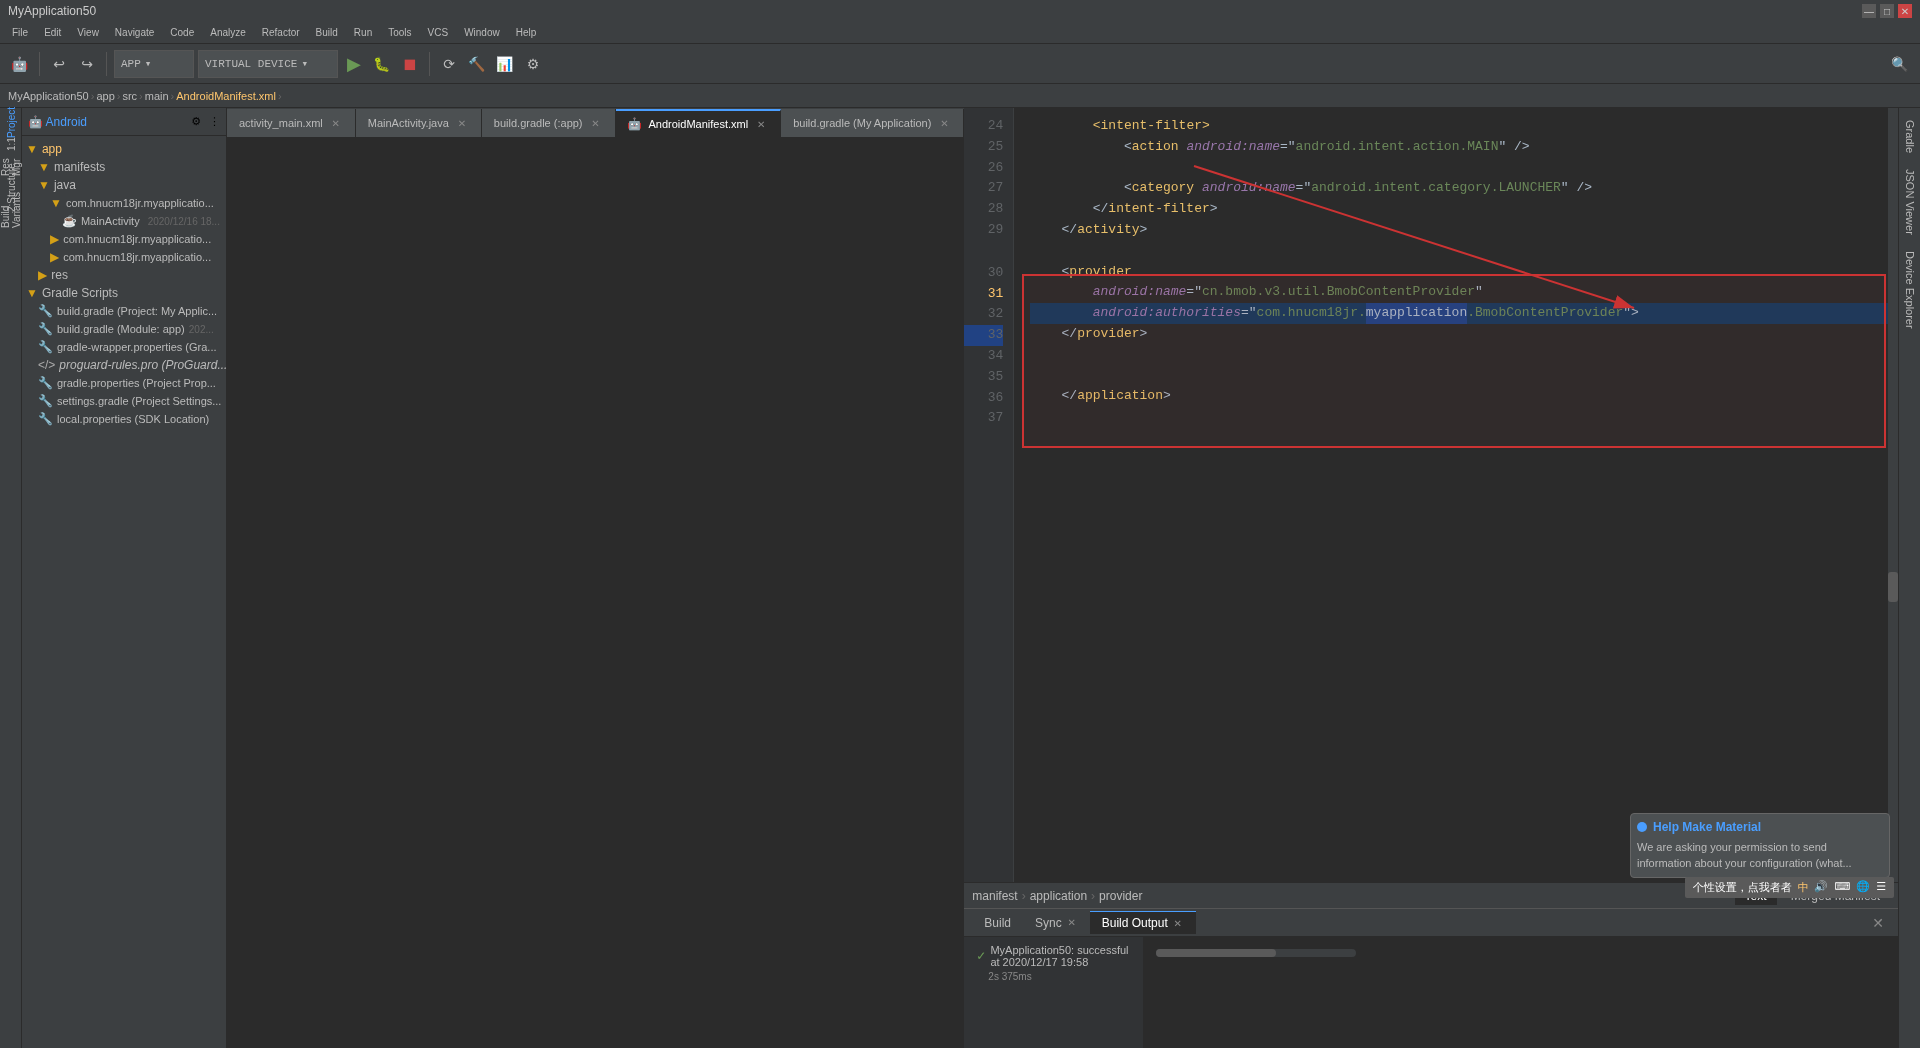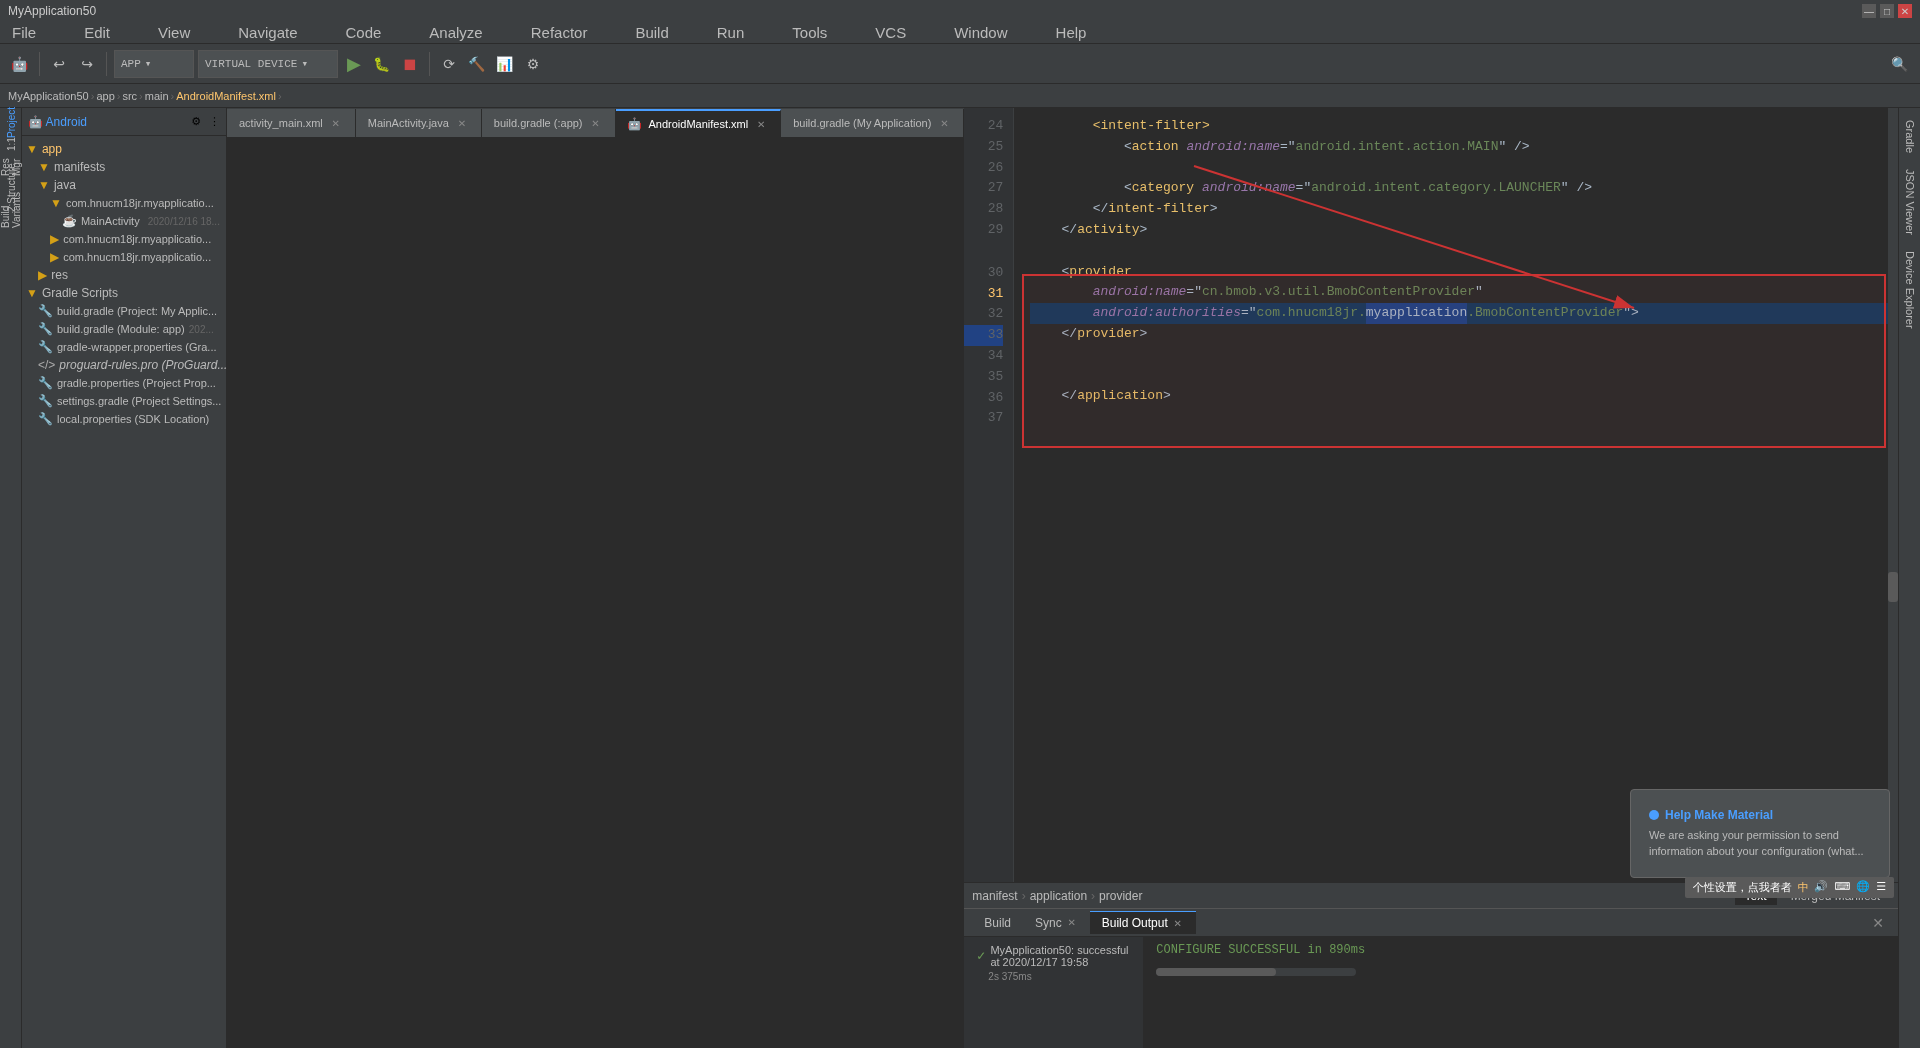--- a/index.html
+++ b/index.html
@@ -37,24 +37,23 @@
     }
 
     
     #menubar {
       height: 22px;
       background: #3c3f41;
       display: flex;
       align-items: center;
       padding: 0 4px;
       font-family: Arial, sans-serif;
-      font-size: 15px;
+      font-size: 10px;
       color: #bbbbbb;
       border-bottom: 1px solid #2b2b2b;
-      gap: 32px;
     }
     .menu-item {
       padding: 2px 8px;
       cursor: pointer;
     }
 
     
     #toolbar {
       height: 40px;
       background: #3c3f41;
@@ -378,21 +377,21 @@
 
     
     #notification {
       position: absolute;
       bottom: 170px;
       right: 30px;
       width: 260px;
       background: #4c5052;
       border: 1px solid #666;
       border-radius: 4px;
-      padding: 18px;
+      padding: 6px;
       font-family: Arial, sans-serif;
       font-size: 12px;
       color: #bbbbbb;
       z-index: 100;
     }
     .notif-title { font-weight: bold; color: #4a9eff; margin-bottom: 6px; display: flex; align-items: center; gap: 6px; }
     .notif-circle { width: 10px; height: 10px; background: #4a9eff; border-radius: 50%; }
     .notif-text { font-size: 11px; line-height: 1.4; }
 
     
@@ -758,21 +757,20 @@
         </div>
         <div id="bottom-content">
           <div id="build-sidebar">
             <div class="build-item">
               <span class="success-icon">✓</span>
               <span style="font-size:11px;">MyApplication50: successful at 2020/12/17 19:58</span>
             </div>
             <div style="color:#888; font-size:10px; padding-left:16px;">2s 375ms</div>
           </div>
           <div id="build-output">
-            <div class="output-line output-success">CONFIGURE SUCCESSFUL in 890ms</div>
             <div style="margin-top:8px; width:200px; height:8px; background:#3c3f41; border-radius:4px;">
               <div style="width:120px; height:8px; background:#5a5a5a; border-radius:4px;"></div>
             </div>
           </div>
         </div>
       </div>
 
     </div>
   </div>
 

